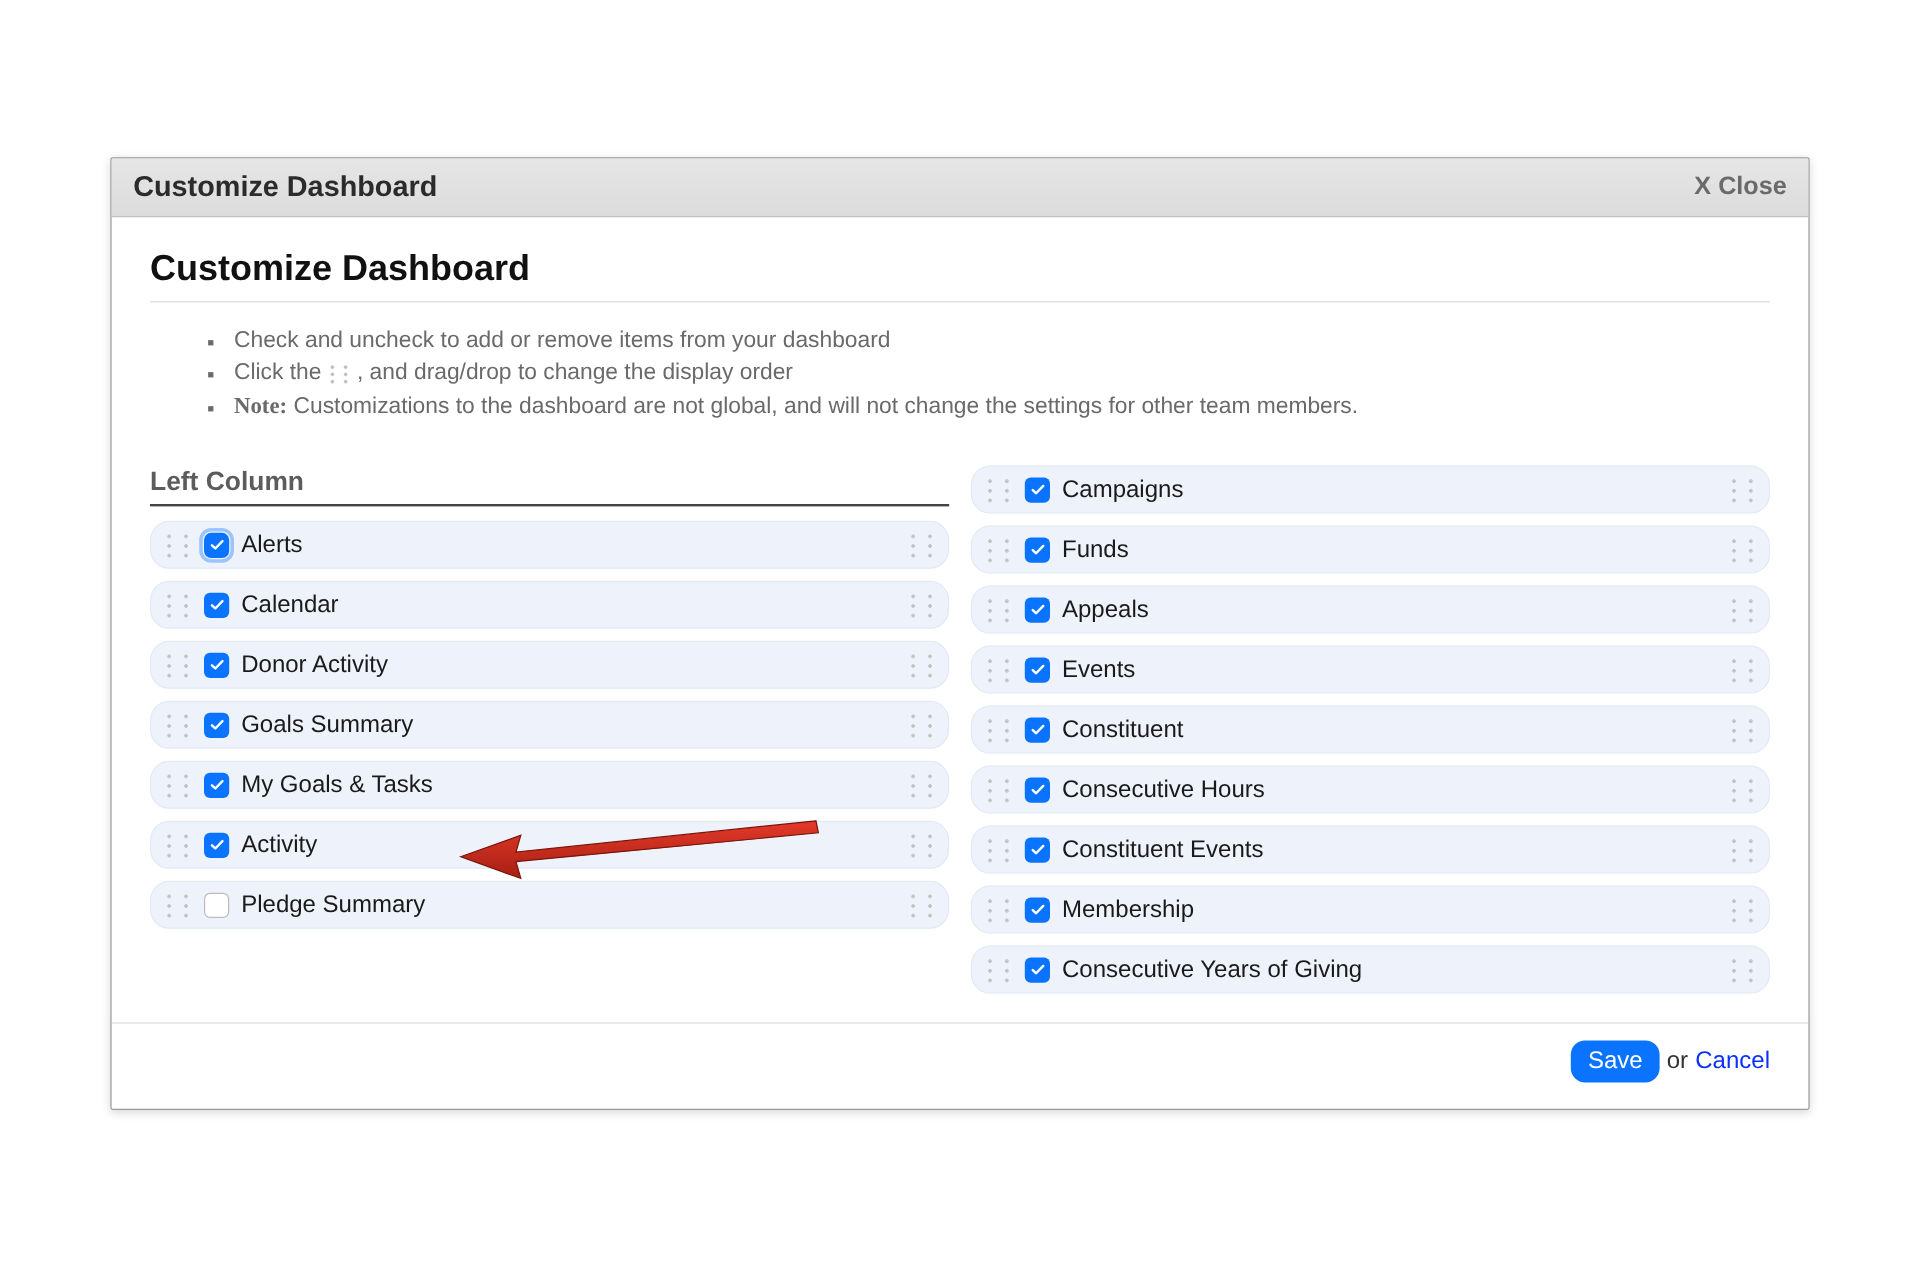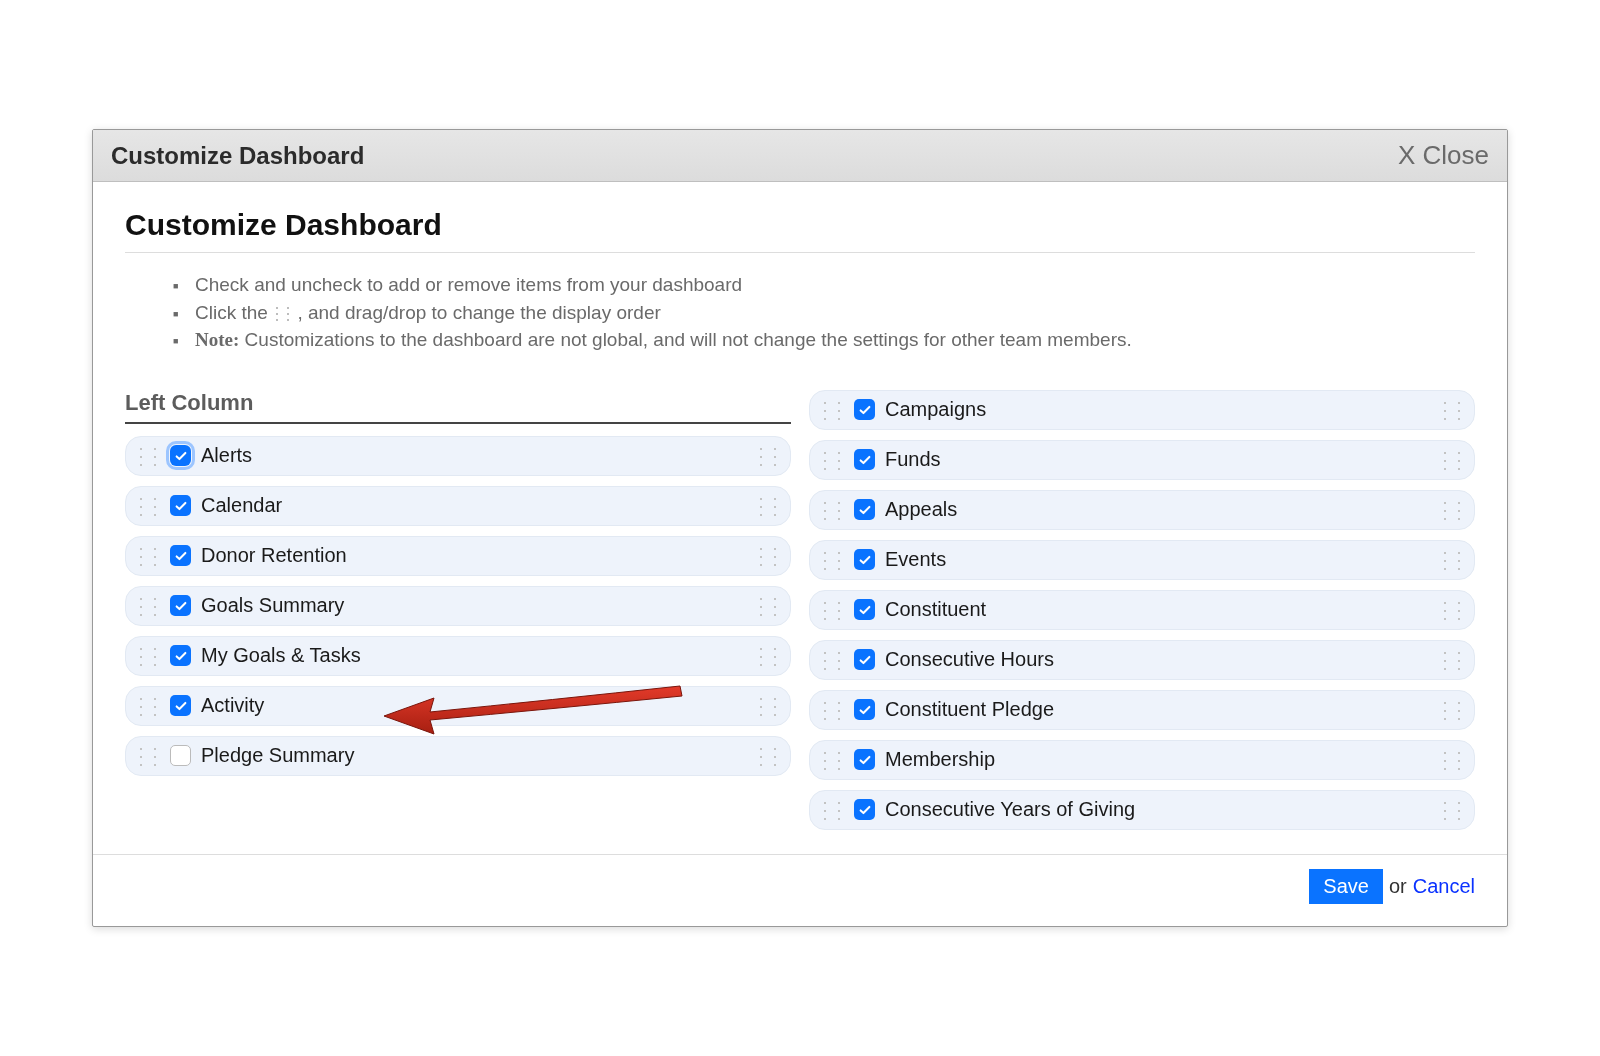--- a/index.html
+++ b/index.html
@@ -27,22 +27,22 @@
       display: flex;
       align-items: center;
       justify-content: space-between;
     }
     .dialog-header-title {
       font-size: 24px;
       font-weight: 700;
       color: #2b2b2b;
     }
     .dialog-header-close {
-      font-size: 26px;
-      font-weight: 400;
+      font-size: 21px;
+      font-weight: 700;
       color: #6a6a6a;
       cursor: pointer;
     }
     .dialog-body {
       padding: 26px 32px 0 32px;
     }
     .page-title {
       font-size: 30px;
       font-weight: 700;
       color: #111;
@@ -142,21 +142,21 @@
       align-items: center;
       gap: 6px;
       font-size: 20px;
     }
     .save-btn {
       background: #0a73ff;
       color: #fff;
       font-size: 20px;
       font-weight: 500;
       border: none;
-      border-radius: 0;
+      border-radius: 12px;
       padding: 6px 14px;
       cursor: pointer;
     }
     .footer-or { color: #333; }
     .cancel-link { color: #0a32ff; text-decoration: none; cursor: pointer;}
     .inline-handle-icon {
       display: inline-flex;
       vertical-align: middle;
       gap: 3px;
     }
@@ -241,21 +241,21 @@
             <div class="row">
               <div class="handle-group">
                 <div class="handle-dots"></div>
                 <div class="handle-dots"></div>
               </div>
               <div class="checkbox checked">
                 <svg viewBox="0 0 16 16">
                   <path d="M3 8.5 L6.2 11.5 L13 4.5" stroke="#fff" stroke-width="2.3" fill="none" stroke-linecap="round" stroke-linejoin="round"></path>
                 </svg>
               </div>
-              <span class="row-label">Donor Retention</span>
+              <span class="row-label">Donor Activity</span>
               <div class="handle-right">
                 <div class="handle-dots"></div>
                 <div class="handle-dots"></div>
               </div>
             </div>
             <div class="row">
               <div class="handle-group">
                 <div class="handle-dots"></div>
                 <div class="handle-dots"></div>
               </div>
@@ -418,21 +418,21 @@
             <div class="row">
               <div class="handle-group">
                 <div class="handle-dots"></div>
                 <div class="handle-dots"></div>
               </div>
               <div class="checkbox checked">
                 <svg viewBox="0 0 16 16">
                   <path d="M3 8.5 L6.2 11.5 L13 4.5" stroke="#fff" stroke-width="2.3" fill="none" stroke-linecap="round" stroke-linejoin="round"></path>
                 </svg>
               </div>
-              <span class="row-label">Constituent Pledge</span>
+              <span class="row-label">Constituent Events</span>
               <div class="handle-right">
                 <div class="handle-dots"></div>
                 <div class="handle-dots"></div>
               </div>
             </div>
             <div class="row">
               <div class="handle-group">
                 <div class="handle-dots"></div>
                 <div class="handle-dots"></div>
               </div>

